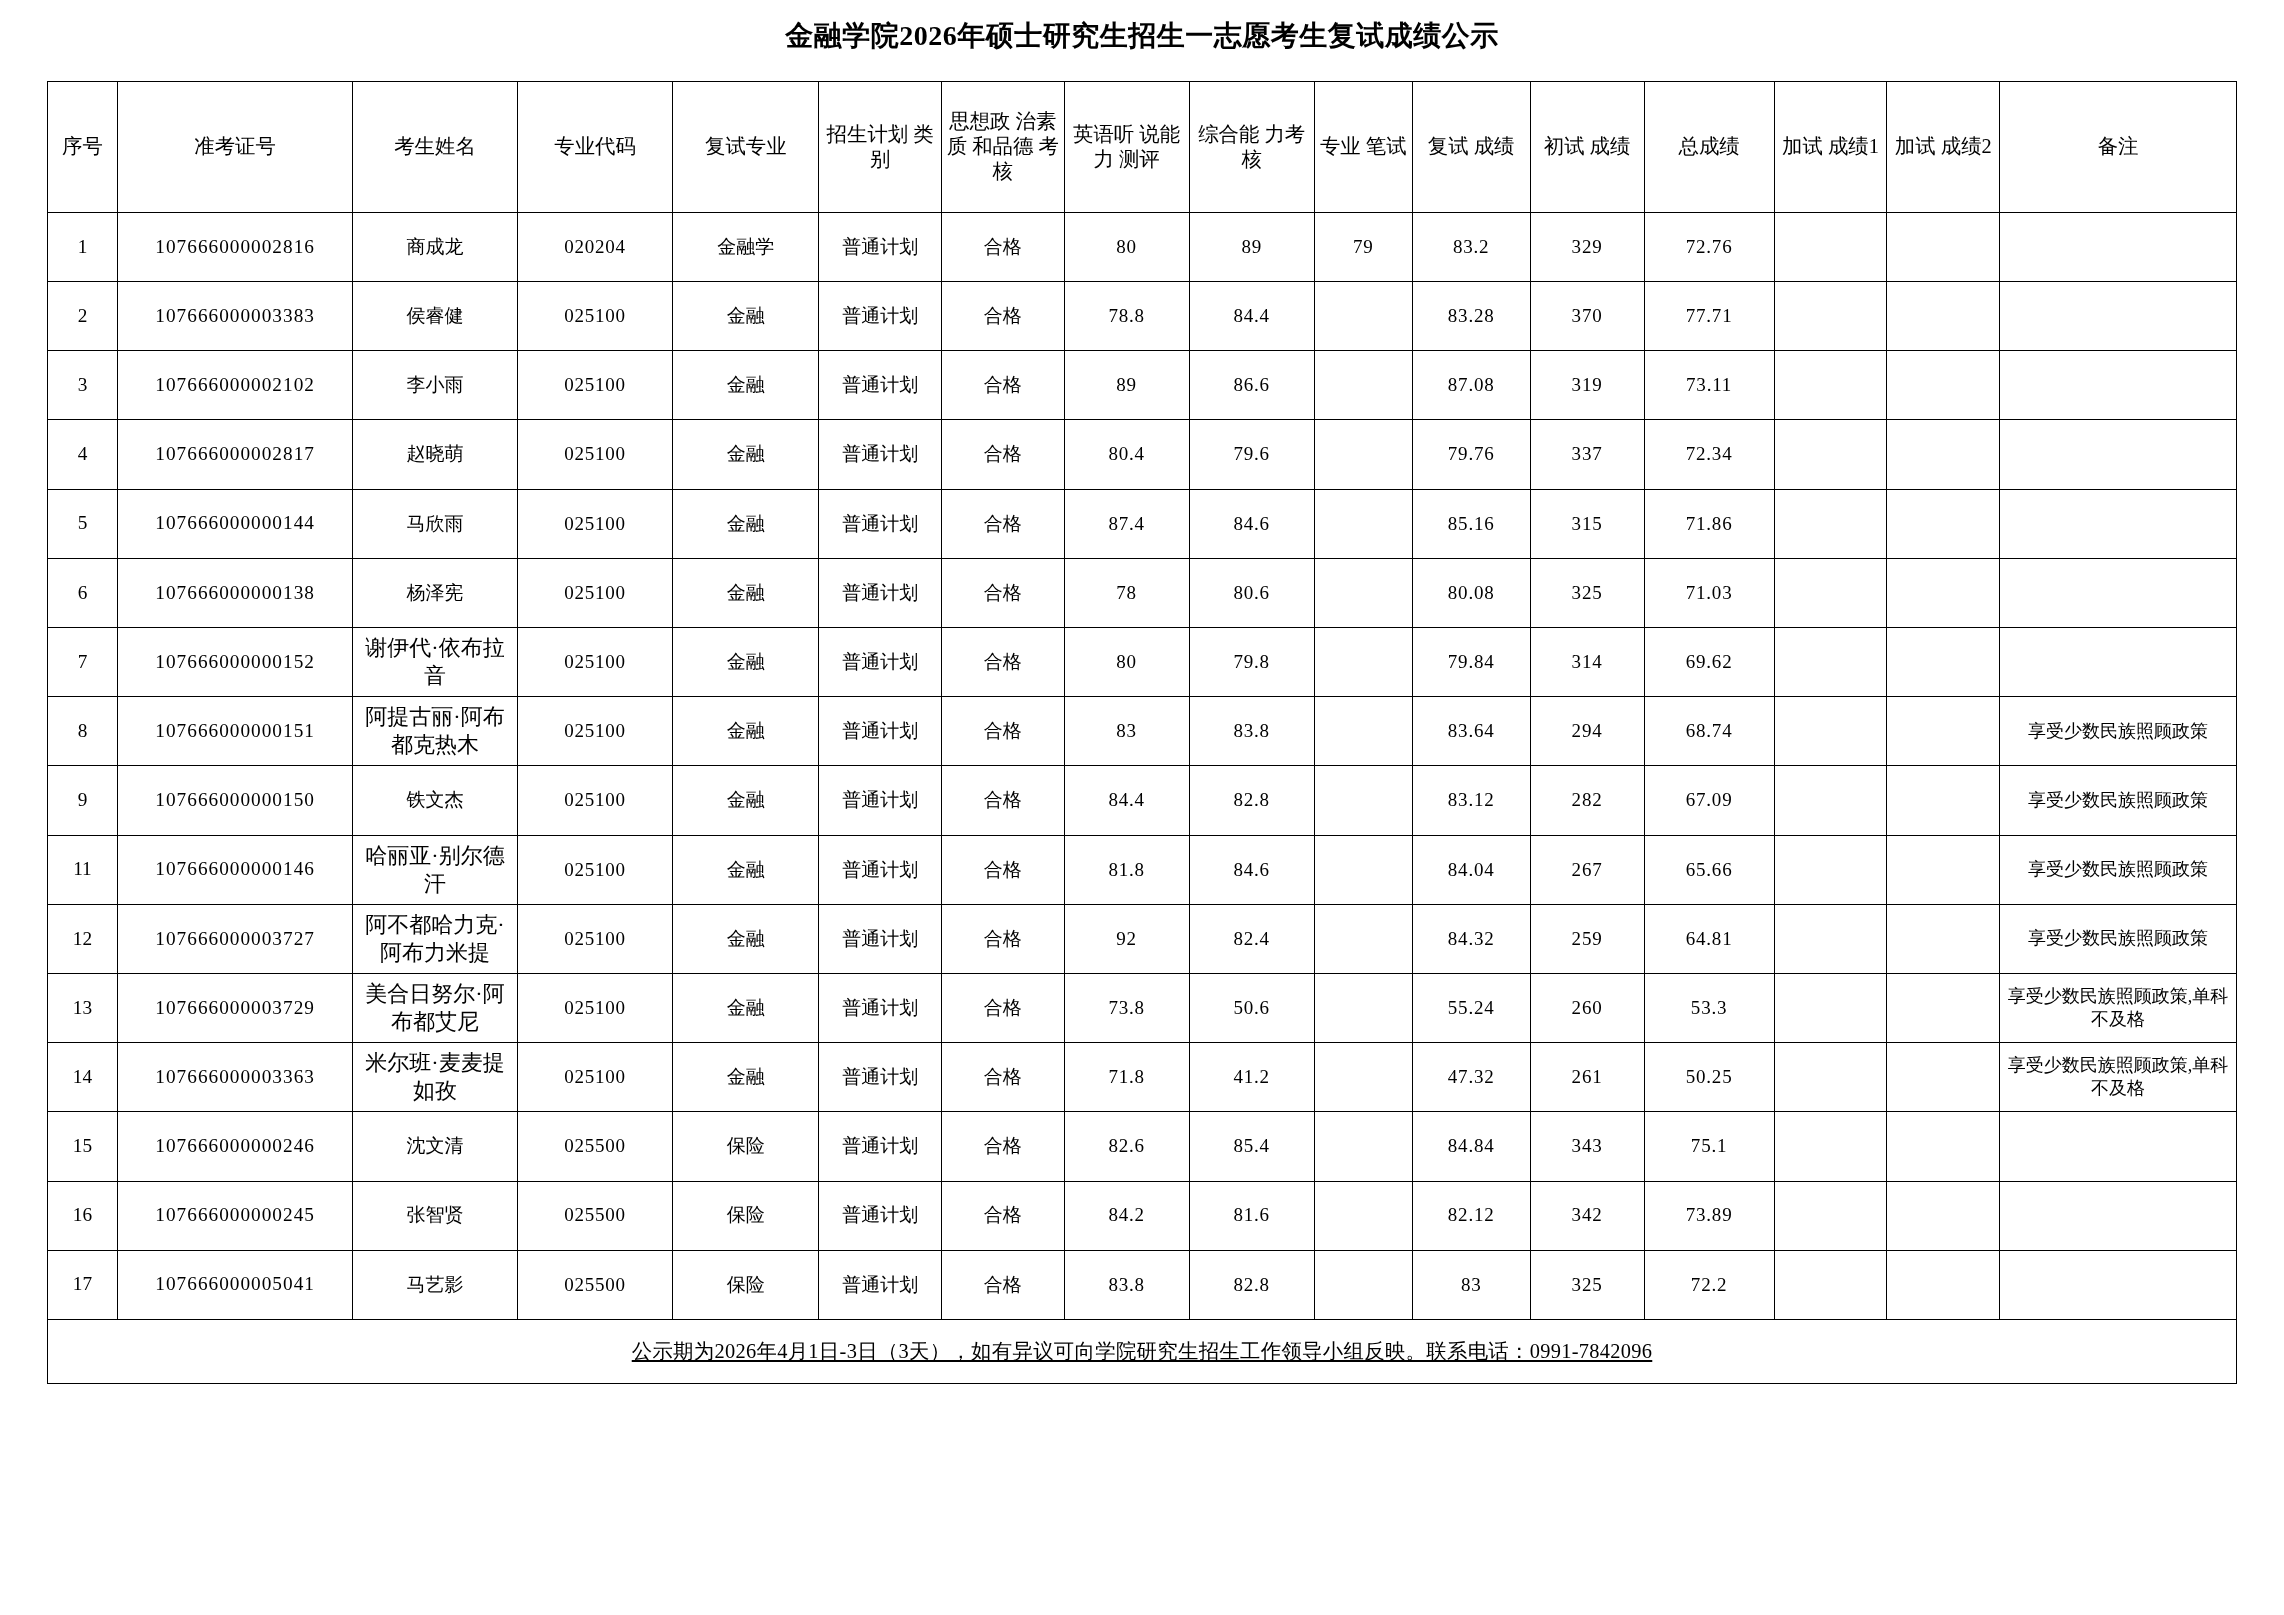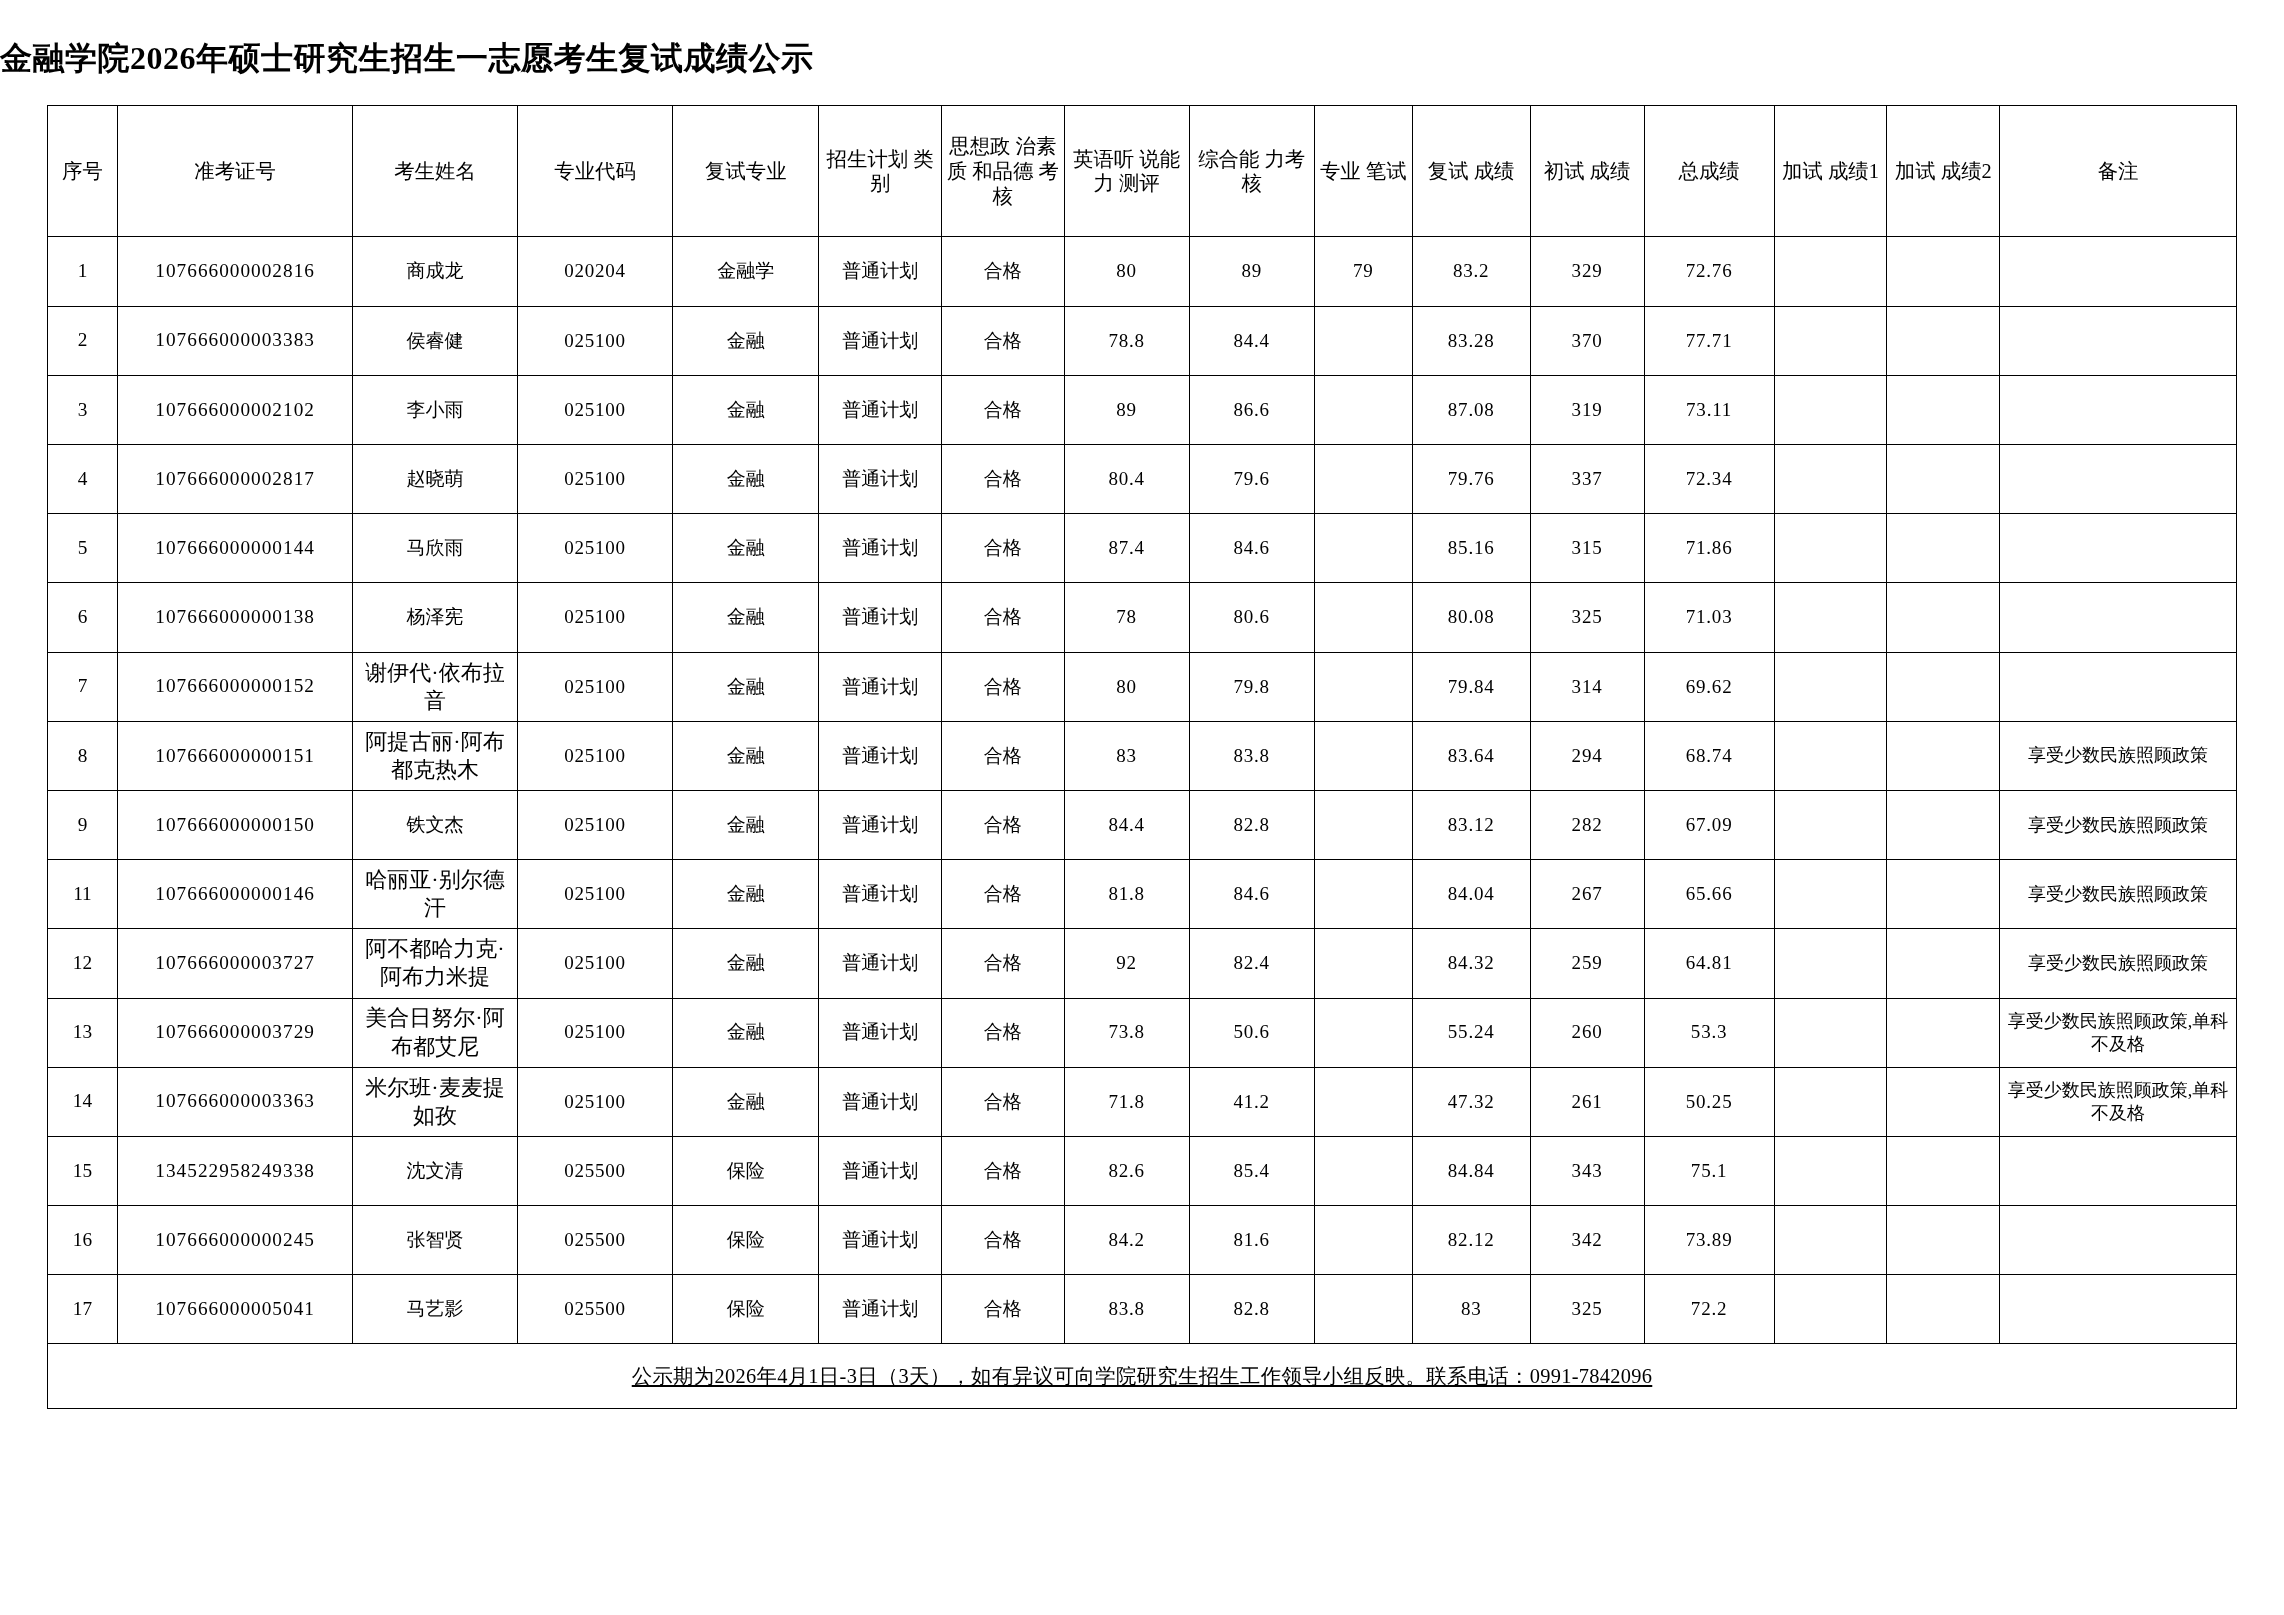--- a/index.html
+++ b/index.html
@@ -15,24 +15,25 @@
     -webkit-font-smoothing: antialiased;
   }
   .page {
     width: 2284px;
     height: 1616px;
     box-sizing: border-box;
     padding: 0;
     position: relative;
   }
   .doc-title {
-    font-size: 32px;
+    text-align: center;
+    font-size: 28px;
     font-weight: bold;
     letter-spacing: 0.5px;
-    padding-top: 40px;
+    padding-top: 20px;
     padding-bottom: 28.5px;
     line-height: 1.15;
     font-family: "Liberation Serif", "DejaVu Serif", serif;
   }
   .table-wrap {
     padding: 0 47px;
     box-sizing: border-box;
   }
   table.grid {
     border-collapse: collapse;
@@ -378,21 +379,21 @@
             <td class="num"></td>
             <td class="num">47.32</td>
             <td class="num">261</td>
             <td class="num">50.25</td>
             <td class="num"></td>
             <td class="num"></td>
             <td class="remark">享受少数民族照顾政策,单科不及格</td>
           </tr>
           <tr>
             <td class="idx">15</td>
-            <td class="ticket">134522958249338</td>
+            <td class="ticket">107666000000246</td>
             <td class="name">沈文清</td>
             <td class="num">025500</td>
             <td>保险</td>
             <td>普通计划</td>
             <td>合格</td>
             <td class="num">82.6</td>
             <td class="num">85.4</td>
             <td class="num"></td>
             <td class="num">84.84</td>
             <td class="num">343</td>

